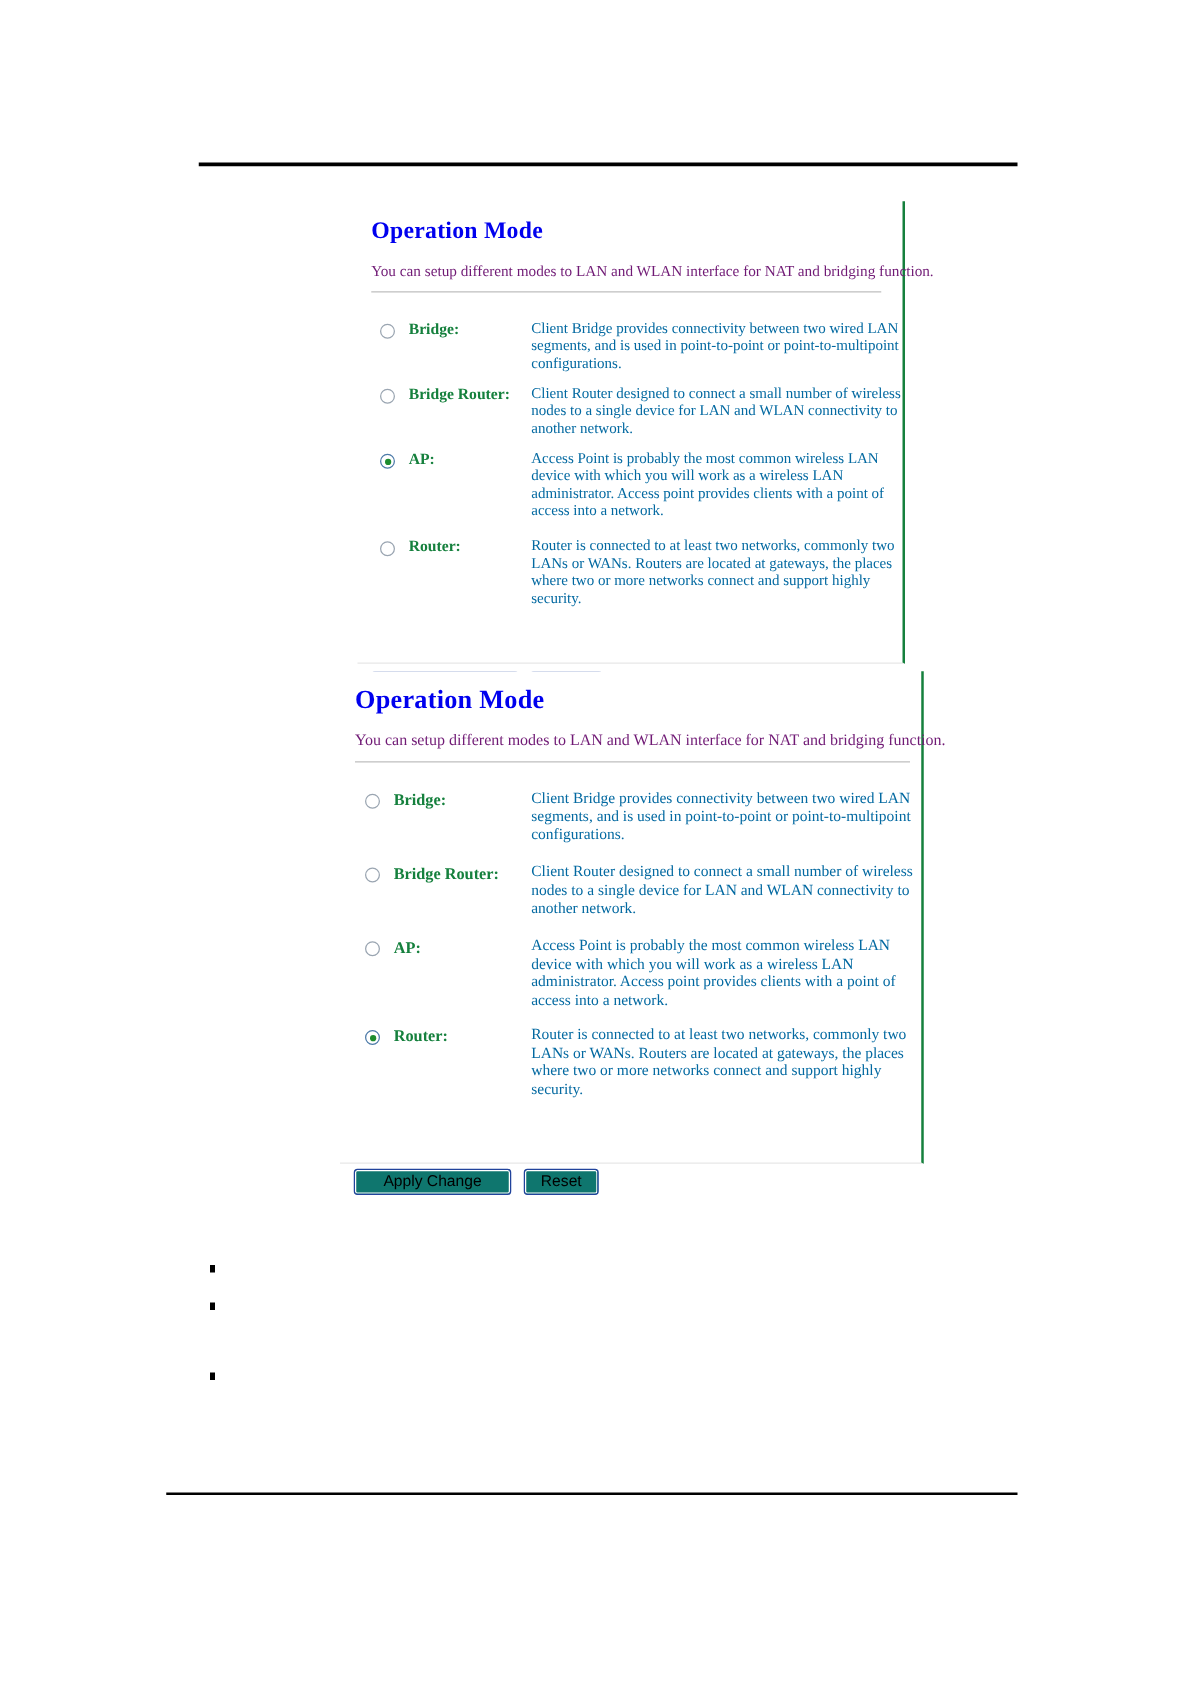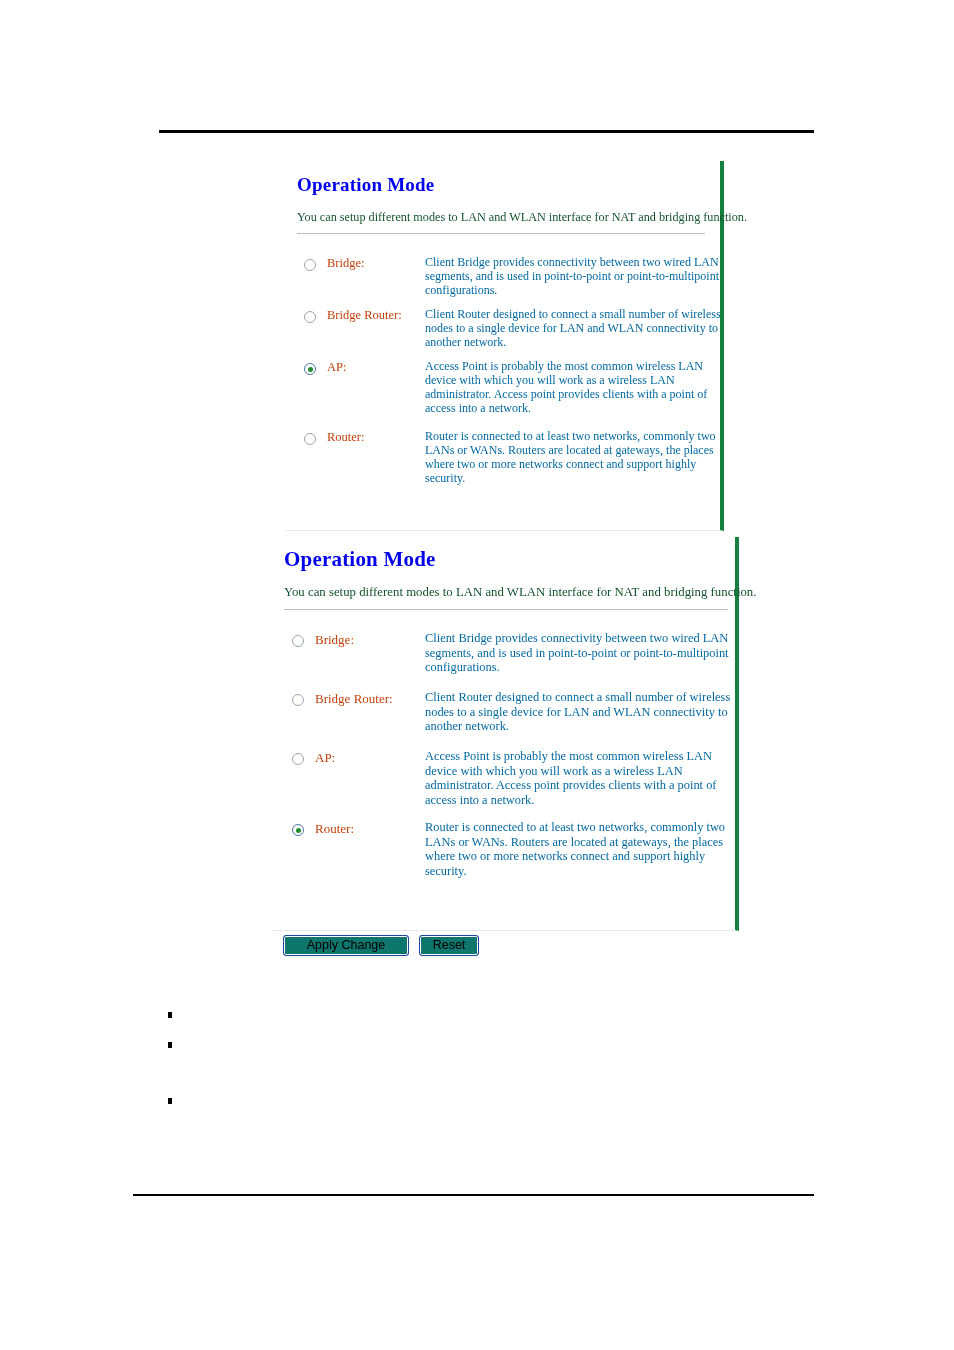--- a/index.html
+++ b/index.html
@@ -32,21 +32,21 @@
     top: 1194px;
     width: 681px;
     height: 2px;
   }
 
   
   .panel {
     position: absolute;
     background: #ffffff;
     box-sizing: border-box;
-    border-right: 4px solid #15803d;
+    border-right: 2px solid #15803d;
     border-bottom: 1px solid #e8e8e8;
   }
   #panel-ap {
     left: 286px;
     top: 161px;
     width: 438px;
     height: 370px;
   }
   #panel-router {
     left: 272px;
@@ -77,21 +77,21 @@
   #panel-router .panel-title {
     left: 12px;
     top: 10px;
     font-size: 21px;
   }
 
   .panel-desc {
     position: absolute;
     font-family: "Liberation Serif", serif;
     font-size: 12.2px;
-    color: #14532d;
+    color: #701a75;
     white-space: nowrap;
   }
   #panel-ap .panel-desc { left: 11px; top: 49px; }
   #panel-router .panel-desc { left: 12px; top: 48px; font-size: 12.8px; }
 
   .panel-hr {
     position: absolute;
     height: 1px;
     background: #bfbfbf;
   }
@@ -144,23 +144,23 @@
     width: 5px;
     height: 5px;
     margin-left: -2.5px;
     margin-top: -2.5px;
     border-radius: 50%;
     background: #1e8c2e;
   }
 
   .option-label {
     font-family: "Liberation Serif", serif;
-    font-weight: normal;
+    font-weight: bold;
     font-size: 12.5px;
-    color: #c2410c;
+    color: #15803d;
     margin-left: 11px;
     white-space: nowrap;
     line-height: 1.1;
   }
   #panel-router .option-label { font-size: 13px; }
 
   .option-desc {
     position: absolute;
     font-family: "Liberation Serif", serif;
     font-size: 12px;

